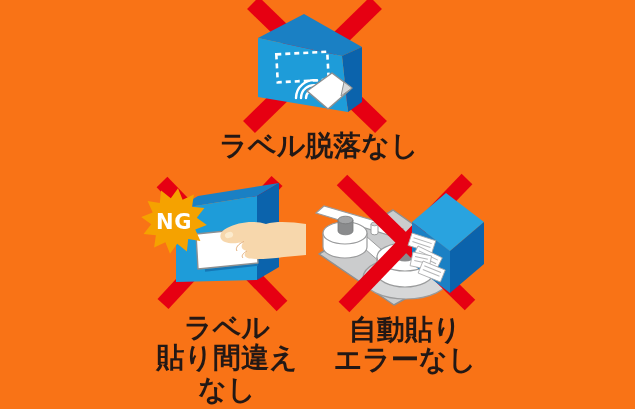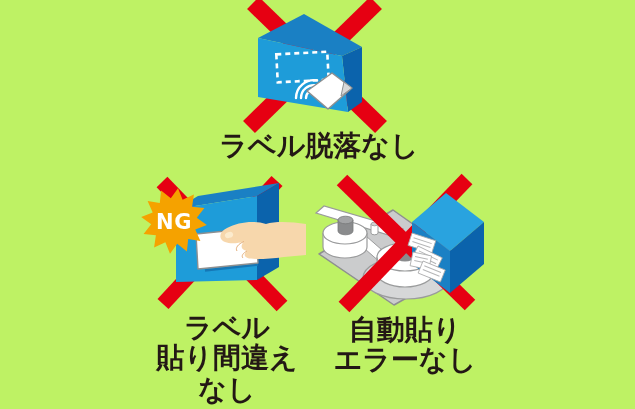--- a/index.html
+++ b/index.html
@@ -1,16 +1,16 @@
 <!DOCTYPE html>
 <html><head>
 <meta charset="utf-8">
 <style>
   html,body{margin:0;padding:0;background:#ffffff;}
-  .canvas{position:relative;width:635px;height:409px;background:#bef264;overflow:hidden;}
+  .canvas{position:relative;width:635px;height:409px;background:#f97316;overflow:hidden;}
   .cap{font-family:"DejaVu Sans","Liberation Sans",sans-serif;font-weight:bold;}
   svg{display:block;}
 </style>
 </head>
 <body>
 
 <div class="canvas">
 <svg width="635" height="409" viewBox="0 0 635 409">
 
   <g>

